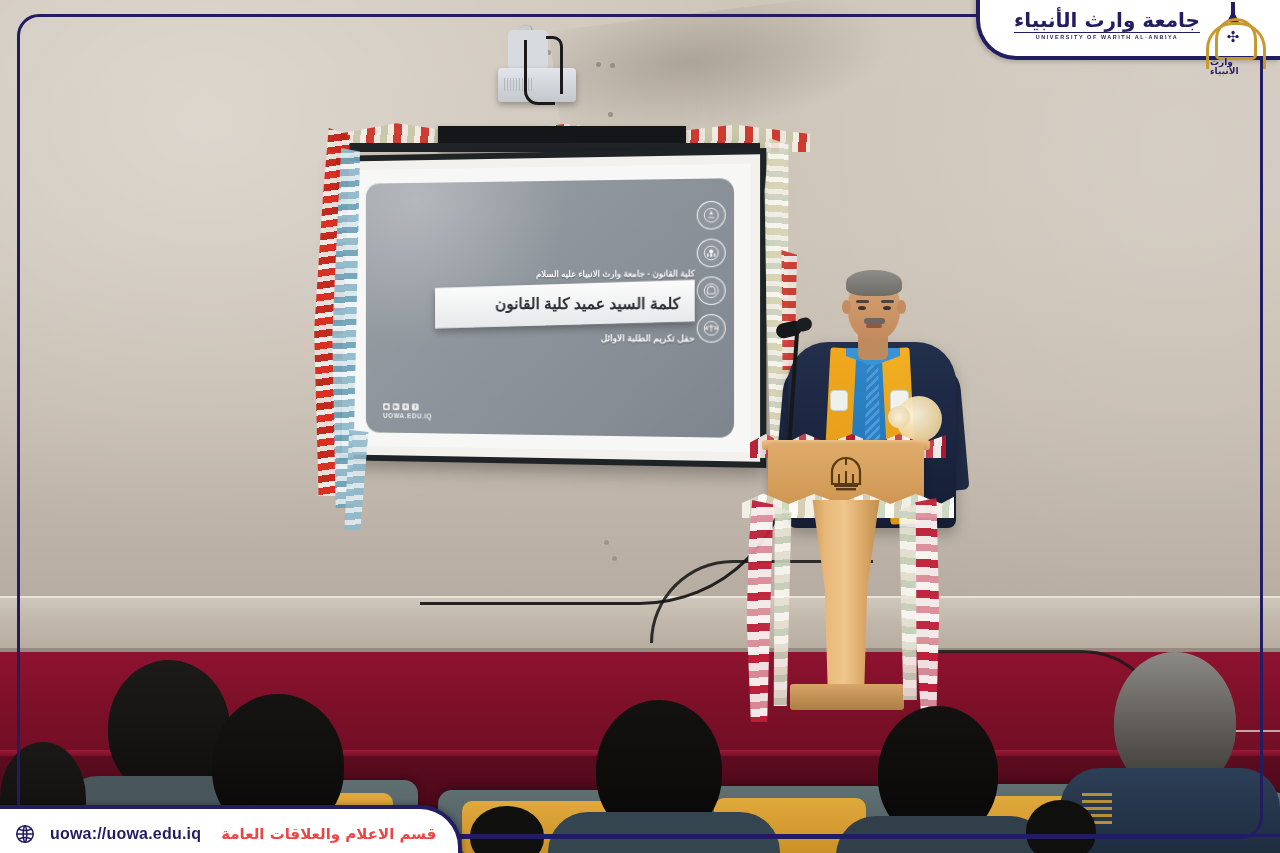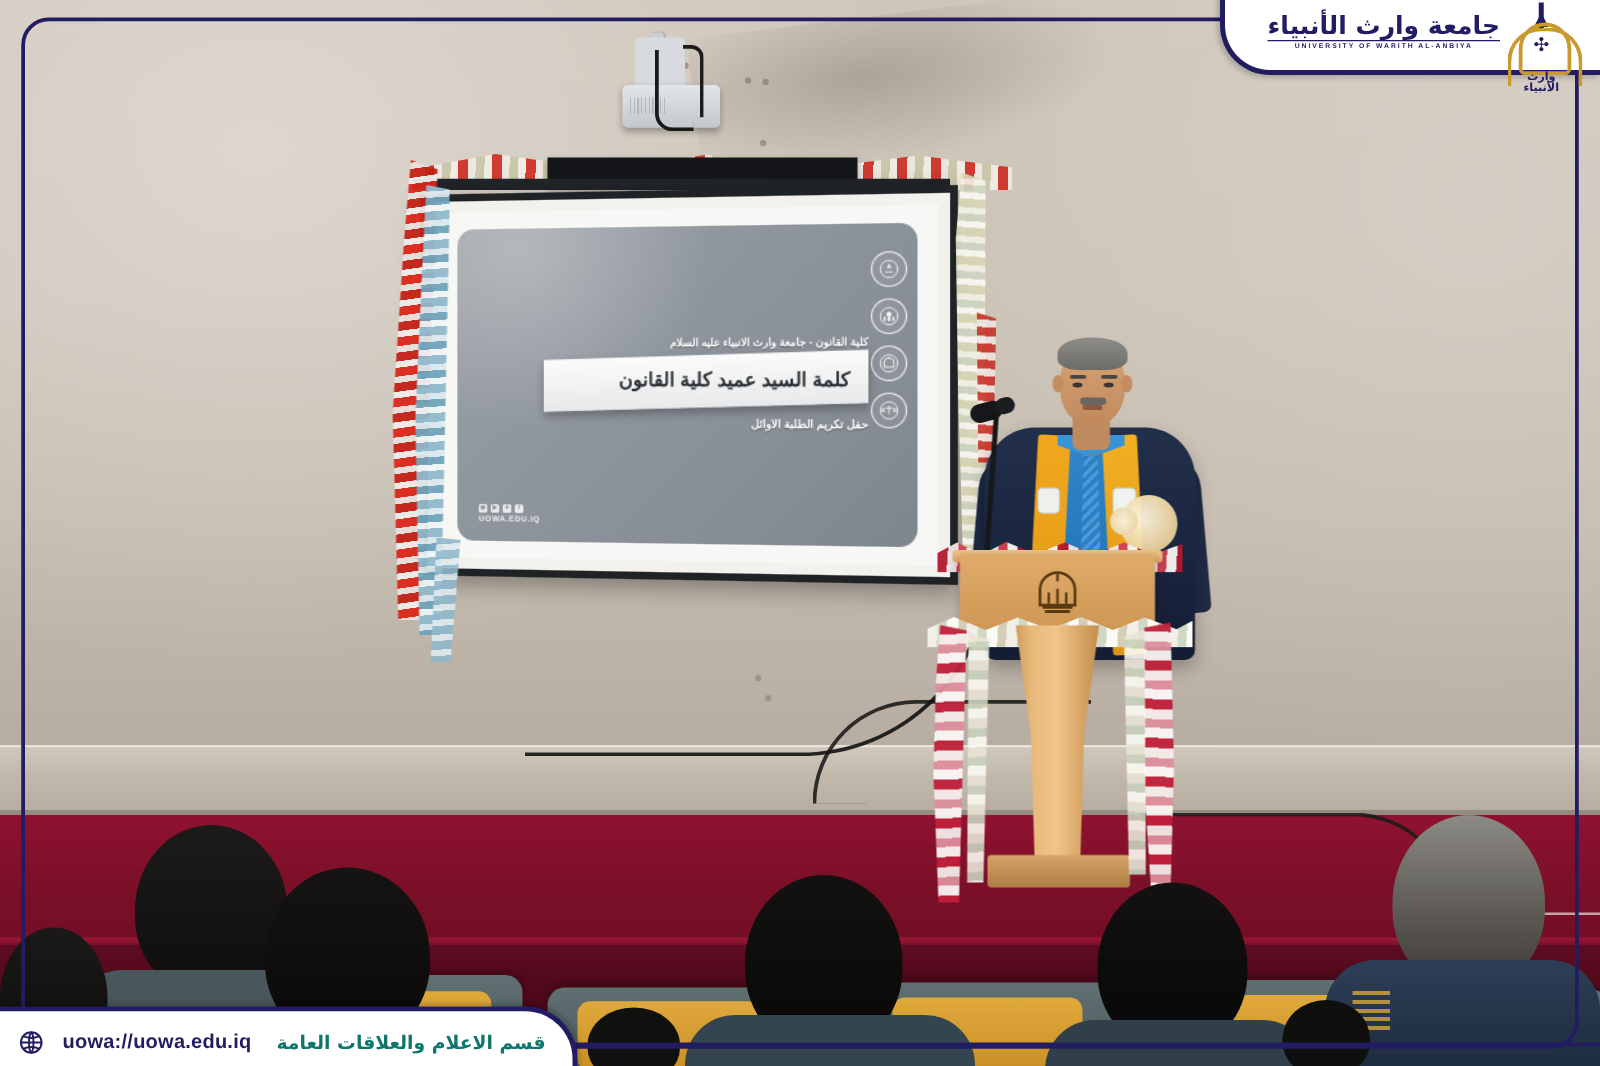--- a/index.html
+++ b/index.html
@@ -228,30 +228,30 @@
   .crest-dome{position:absolute;left:13px;top:16px;width:36px;height:36px;border-radius:50% 50% 12% 12%;
        border:3px solid #c8992f;}
   .crest-spire{position:absolute;left:29px;top:0px;width:4px;height:22px;background:#221d63;}
   .crest-spire:after{content:"";position:absolute;left:-4px;top:8px;width:12px;height:12px;
        background:#221d63;clip-path:polygon(50% 0,100% 100%,0 100%);}
   .crest-arc{position:absolute;left:4px;top:20px;width:54px;height:44px;border:3px solid #c8992f;
        border-bottom:none;border-radius:27px 27px 0 0;}
   .crest-core{position:absolute;left:22px;top:26px;width:18px;height:18px;color:#221d63;font-size:15px;
        text-align:center;line-height:18px;}
   .crest-base{position:absolute;left:8px;top:56px;width:46px;height:18px;color:#221d63;
-       font-size:9px;font-weight:bold;text-align:center;direction:rtl;line-height:9px;
+       font-size:9px;font-weight:bold;text-align:left;direction:rtl;line-height:9px;
        font-family:"DejaVu Sans",sans-serif;}
 
   .bottom-banner{position:absolute;left:-8px;bottom:-6px;width:470px;height:54px;background:#ffffff;
        border-top:4px solid #221d63;border-right:4px solid #221d63;border-top-right-radius:42px;
        display:flex;align-items:center;gap:14px;padding-left:22px;box-sizing:border-box;
        box-shadow:2px -2px 4px rgba(0,0,0,.18);}
   .globe{width:22px;height:22px;flex:0 0 22px;color:#221d63;}
   .site-url{font-size:16px;font-weight:bold;color:#221d63;letter-spacing:.2px;}
-  .dept-ar{font-size:15px;font-weight:bold;color:#0f766e;direction:rtl;
+  .dept-ar{font-size:15px;font-weight:bold;color:#ef4444;direction:rtl;
        font-family:"DejaVu Sans",sans-serif;margin-left:6px;}
   .bottom-rule{position:absolute;left:420px;bottom:16px;width:860px;height:3px;background:#221d63;}
 </style>
 </head>
 <body>
 
 <div id="stage">
 
   <div class="scene">
 

